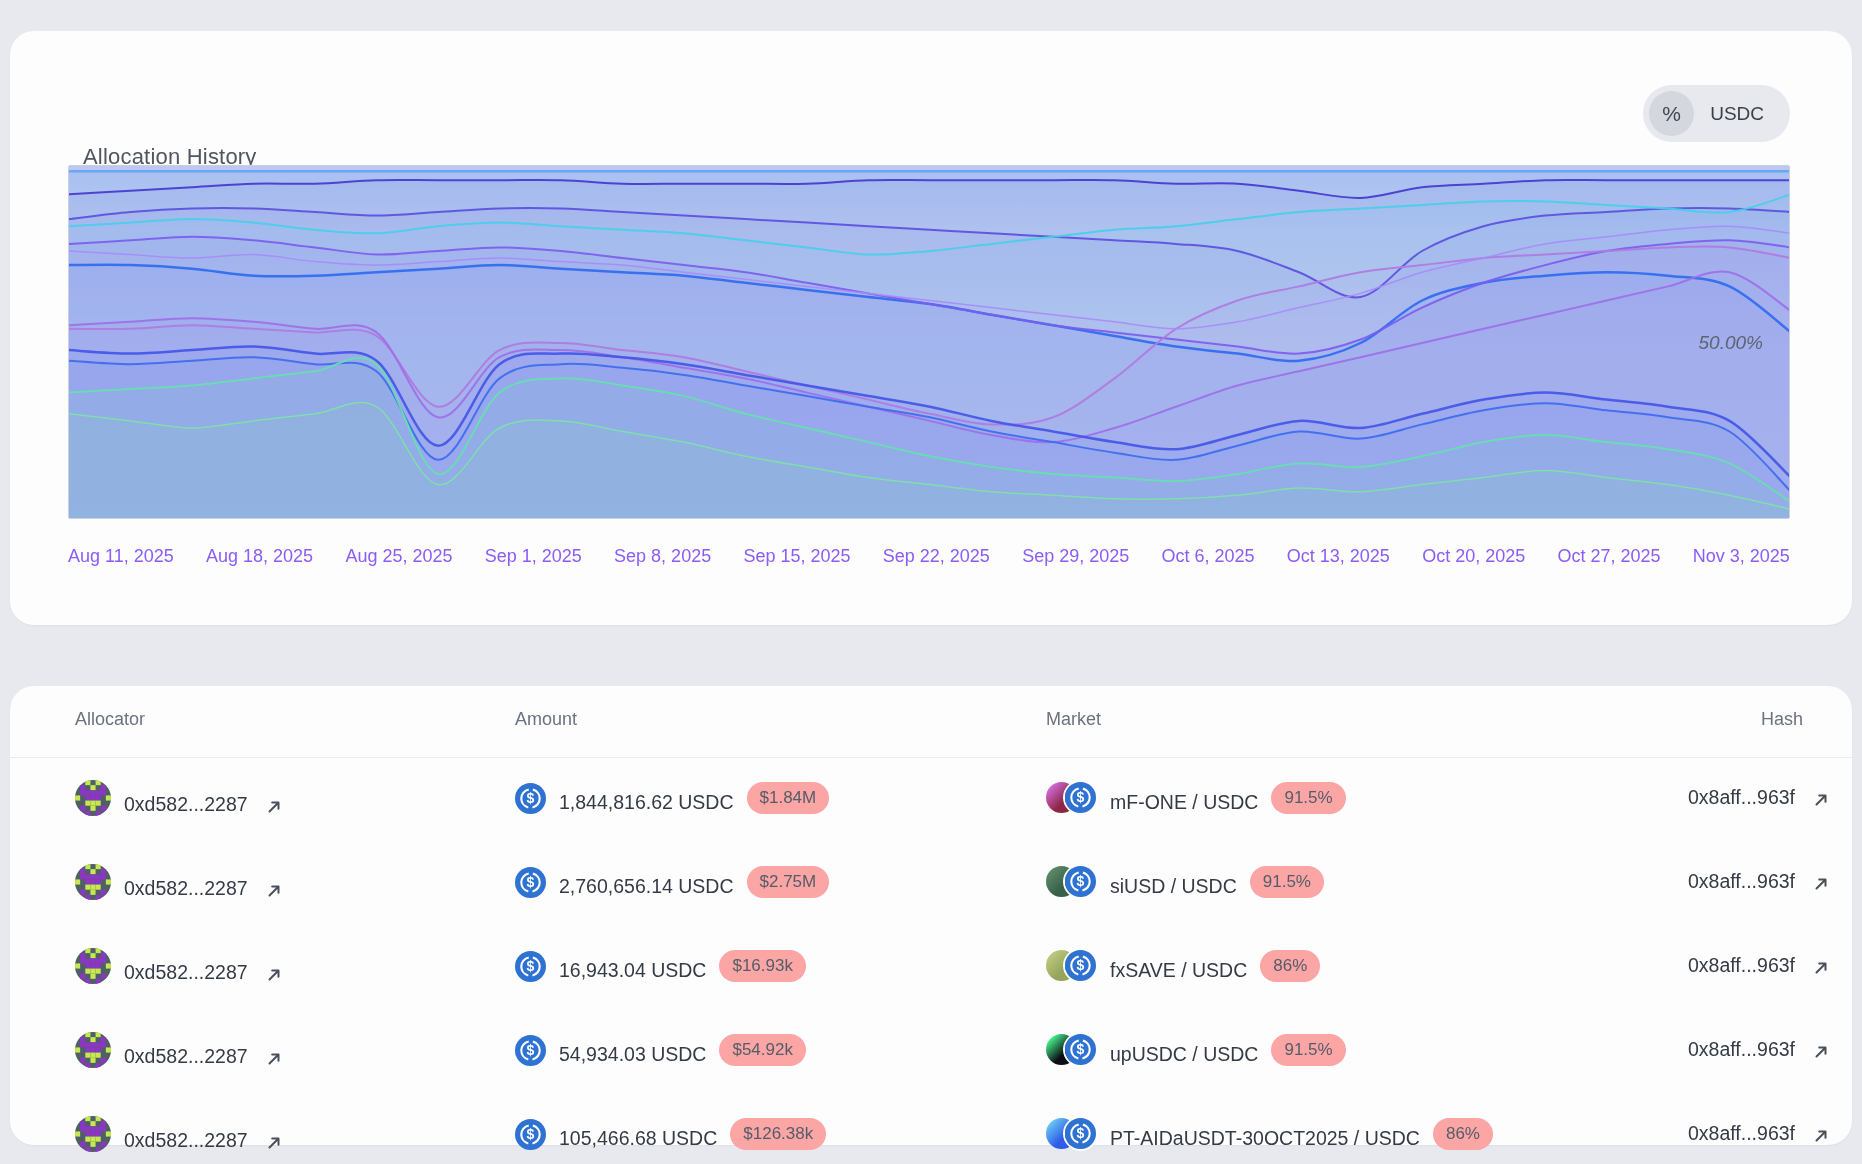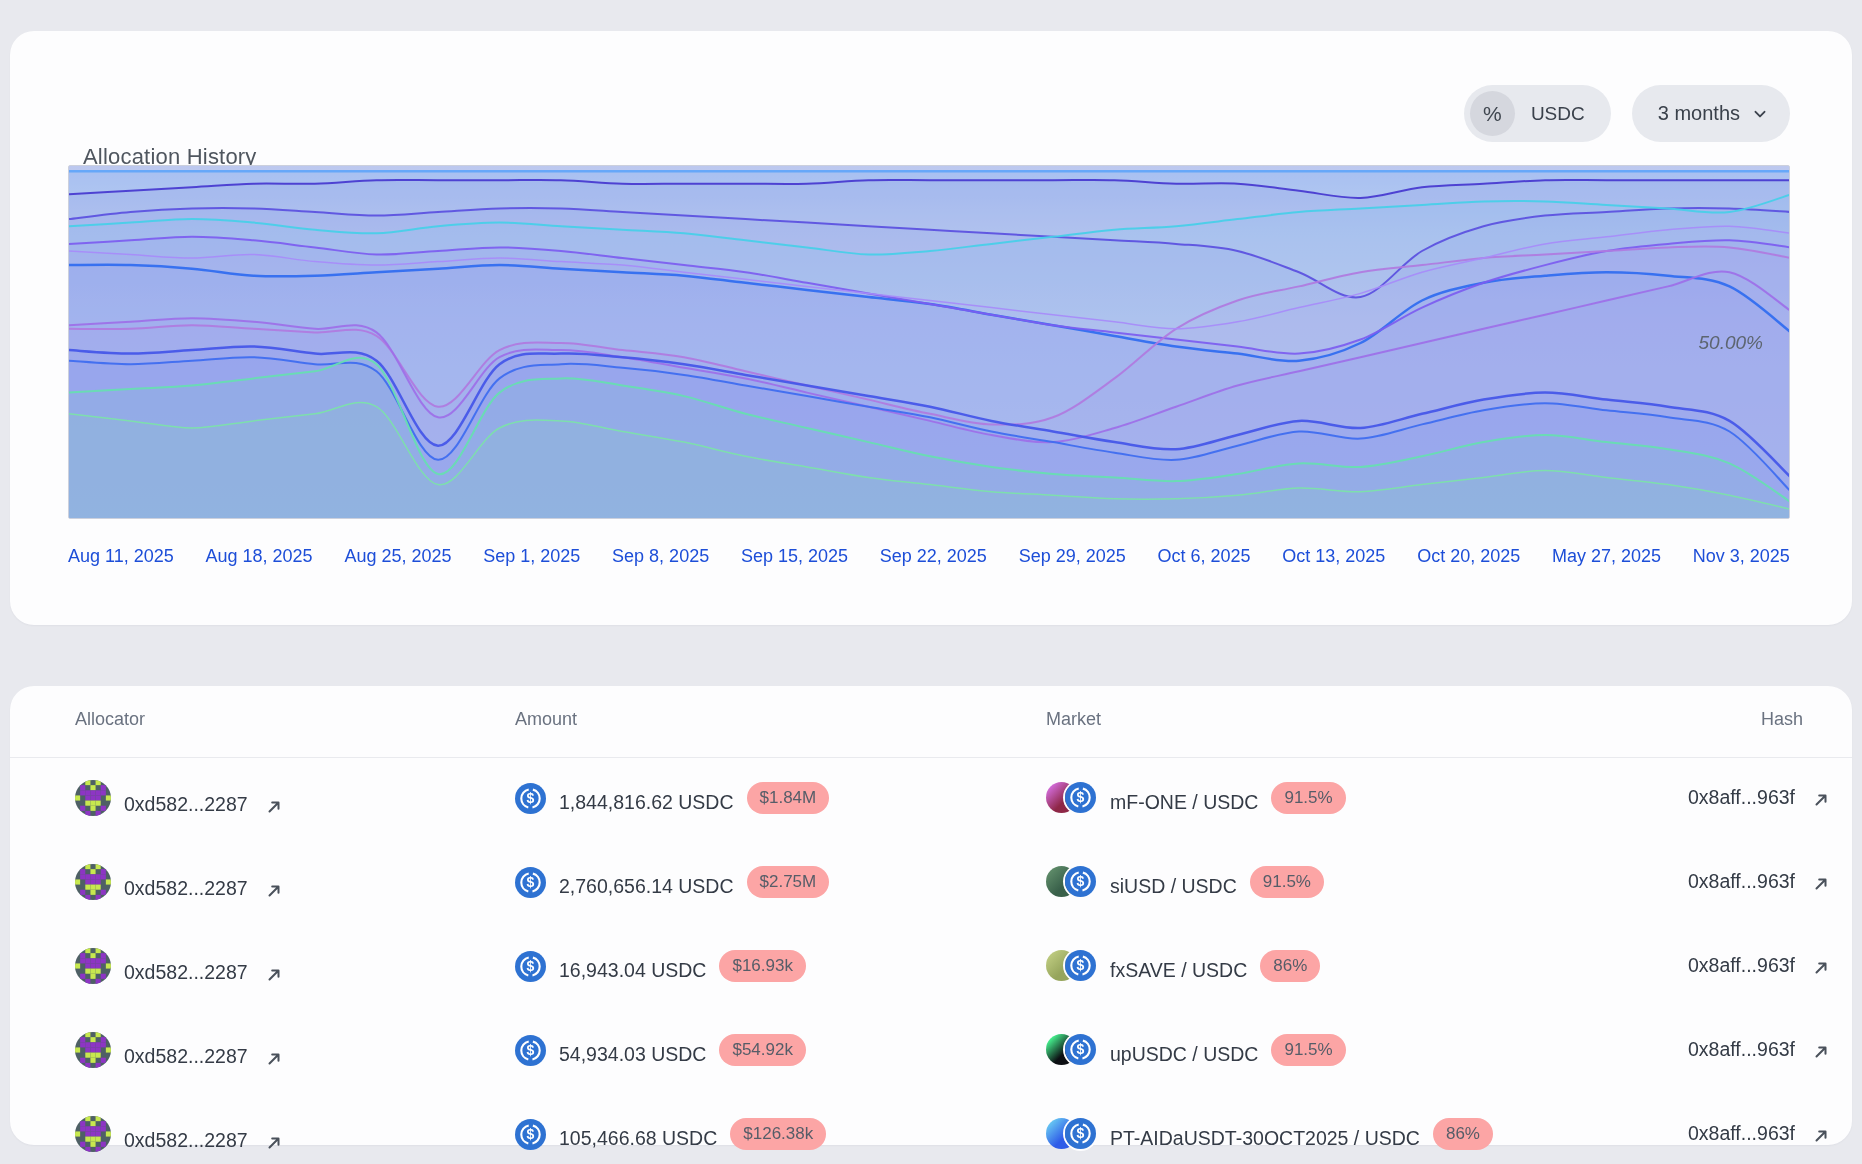--- a/index.html
+++ b/index.html
@@ -42,21 +42,21 @@
     background:linear-gradient(180deg,#bcc8ef 0%,#cfd5ef 18%,#dfe1f1 45%,#e6e7f2 70%,#e9edf0 100%);
     overflow:hidden;
   }
   #chart-svg{position:absolute;left:0;top:0;}
   .y-annot{
     position:absolute;right:26px;top:166px;font-size:19px;color:#5d6570;font-style:italic;
   }
   #x-axis{
     position:absolute;left:58px;top:515px;width:1722px;
     display:flex;justify-content:space-between;
-    font-size:18px;color:#1d4ed8;
+    font-size:18px;color:#8b5cf6;
   }
   #x-axis span{white-space:nowrap;}
 
   
   .thead,.trow{
     display:grid;grid-template-columns:408px 499px 683px 1fr;
     align-items:center;padding:0 22px 5px 65px;gap:32px;
   }
   .thead{height:66px;border-bottom:1px solid #e9eaee;font-size:18px;color:#6a7280;}
   .trow{height:79px;font-size:19.5px;color:#343b46;}
@@ -83,28 +83,20 @@
 
 <section class="card" id="card-chart">
   <h2 class="card-title" style="margin:15px;font-weight:500;">Allocation History</h2>
 
   <div class="controls">
     <button class="pill pill-toggle">
       <span class="pct-circle">
         <span>%</span>
       </span>
       <span>USDC</span>
-    </button>
-    <button class="pill pill-range">
-      <span>3 months</span>
-      <span style="display:inline-flex;">
-        <svg width="16" height="16" viewBox="0 0 16 16">
-            <path d="M3.5 5.8 L8 10.4 L12.5 5.8" fill="none" stroke="#3c434d" stroke-width="1.9" stroke-linecap="round" stroke-linejoin="round"></path>
-          </svg>
-      </span>
     </button>
   </div>
 
   <div id="chart-wrap">
     <svg id="chart-svg" width="1722" height="354" viewBox="0 0 1722 354">
         <path d="M0.0,5.3C10.3,5.3 41.0,5.3 61.5,5.3C82.0,5.3 102.5,5.3 123.0,5.3C143.5,5.3 164.0,5.3 184.5,5.3C205.0,5.3 225.5,5.3 246.0,5.3C266.5,5.3 287.0,5.3 307.5,5.3C328.0,5.3 348.5,5.3 369.0,5.3C389.5,5.3 410.0,5.3 430.5,5.3C451.0,5.3 471.5,5.3 492.0,5.3C512.5,5.3 533.0,5.3 553.5,5.3C574.0,5.3 594.5,5.3 615.0,5.3C635.5,5.3 656.0,5.3 676.5,5.3C697.0,5.3 717.5,5.3 738.0,5.3C758.5,5.3 779.0,5.3 799.5,5.3C820.0,5.3 840.5,5.3 861.0,5.3C881.5,5.3 902.0,5.3 922.5,5.3C943.0,5.3 963.5,5.3 984.0,5.3C1004.5,5.3 1025.0,5.3 1045.5,5.3C1066.0,5.3 1086.5,5.3 1107.0,5.3C1127.5,5.3 1148.0,5.3 1168.5,5.3C1189.0,5.3 1209.5,5.3 1230.0,5.3C1250.5,5.3 1271.0,5.3 1291.5,5.3C1312.0,5.3 1332.5,5.3 1353.0,5.3C1373.5,5.3 1394.0,5.3 1414.5,5.3C1435.0,5.3 1455.5,5.3 1476.0,5.3C1496.5,5.3 1517.0,5.3 1537.5,5.3C1558.0,5.3 1578.5,5.3 1599.0,5.3C1619.5,5.3 1640.0,5.3 1660.5,5.3C1681.0,5.3 1711.8,5.3 1722.0,5.3L1722,354L0,354Z" fill="#60a5fa" fill-opacity="0.22"></path>
         <path d="M0.0,28.3C10.3,27.7 41.0,26.0 61.5,24.8C82.0,23.6 102.5,22.4 123.0,21.2C143.5,20.1 164.0,18.3 184.5,17.7C205.0,17.1 225.5,18.3 246.0,17.7C266.5,17.1 287.0,14.8 307.5,14.2C328.0,13.6 348.5,14.2 369.0,14.2C389.5,14.2 410.0,14.2 430.5,14.2C451.0,14.2 471.5,13.6 492.0,14.2C512.5,14.8 533.0,17.1 553.5,17.7C574.0,18.3 594.5,17.7 615.0,17.7C635.5,17.7 656.0,17.7 676.5,17.7C697.0,17.7 717.5,18.3 738.0,17.7C758.5,17.1 779.0,14.8 799.5,14.2C820.0,13.6 840.5,14.2 861.0,14.2C881.5,14.2 902.0,14.2 922.5,14.2C943.0,14.2 963.5,14.2 984.0,14.2C1004.5,14.2 1025.0,13.6 1045.5,14.2C1066.0,14.8 1086.5,17.1 1107.0,17.7C1127.5,18.3 1148.0,16.5 1168.5,17.7C1189.0,18.9 1209.5,22.4 1230.0,24.8C1250.5,27.1 1271.0,32.5 1291.5,31.9C1312.0,31.3 1332.5,23.6 1353.0,21.2C1373.5,18.9 1394.0,18.9 1414.5,17.7C1435.0,16.5 1455.5,14.8 1476.0,14.2C1496.5,13.6 1517.0,14.2 1537.5,14.2C1558.0,14.2 1578.5,14.2 1599.0,14.2C1619.5,14.2 1640.0,14.2 1660.5,14.2C1681.0,14.2 1711.8,14.2 1722.0,14.2L1722,354L0,354Z" fill="#4537cf" fill-opacity="0.06"></path>
         <path d="M0.0,53.1C10.3,51.9 41.0,47.8 61.5,46.0C82.0,44.3 102.5,43.1 123.0,42.5C143.5,41.9 164.0,41.9 184.5,42.5C205.0,43.1 225.5,44.8 246.0,46.0C266.5,47.2 287.0,49.6 307.5,49.6C328.0,49.6 348.5,47.2 369.0,46.0C389.5,44.8 410.0,43.1 430.5,42.5C451.0,41.9 471.5,41.9 492.0,42.5C512.5,43.1 533.0,44.8 553.5,46.0C574.0,47.2 594.5,48.4 615.0,49.6C635.5,50.7 656.0,51.9 676.5,53.1C697.0,54.3 717.5,55.5 738.0,56.6C758.5,57.8 779.0,59.0 799.5,60.2C820.0,61.4 840.5,62.5 861.0,63.7C881.5,64.9 902.0,66.1 922.5,67.3C943.0,68.4 963.5,69.6 984.0,70.8C1004.5,72.0 1025.0,73.2 1045.5,74.3C1066.0,75.5 1086.5,76.1 1107.0,77.9C1127.5,79.6 1148.0,80.2 1168.5,85.0C1189.0,89.7 1209.5,98.5 1230.0,106.2C1250.5,113.9 1271.0,134.5 1291.5,131.0C1312.0,127.4 1332.5,96.8 1353.0,85.0C1373.5,73.2 1394.0,66.1 1414.5,60.2C1435.0,54.3 1455.5,51.9 1476.0,49.6C1496.5,47.2 1517.0,47.2 1537.5,46.0C1558.0,44.8 1578.5,43.1 1599.0,42.5C1619.5,41.9 1640.0,41.9 1660.5,42.5C1681.0,43.1 1711.8,45.4 1722.0,46.0L1722,354L0,354Z" fill="#5a4fe0" fill-opacity="0.06"></path>
         <path d="M0.0,99.1C10.3,99.1 41.0,98.5 61.5,99.1C82.0,99.7 102.5,100.9 123.0,102.7C143.5,104.4 164.0,108.6 184.5,109.7C205.0,110.9 225.5,110.3 246.0,109.7C266.5,109.1 287.0,107.4 307.5,106.2C328.0,105.0 348.5,103.8 369.0,102.7C389.5,101.5 410.0,99.1 430.5,99.1C451.0,99.1 471.5,101.5 492.0,102.7C512.5,103.8 533.0,105.0 553.5,106.2C574.0,107.4 594.5,108.0 615.0,109.7C635.5,111.5 656.0,114.5 676.5,116.8C697.0,119.2 717.5,121.5 738.0,123.9C758.5,126.3 779.0,128.6 799.5,131.0C820.0,133.3 840.5,135.1 861.0,138.1C881.5,141.0 902.0,145.1 922.5,148.7C943.0,152.2 963.5,155.8 984.0,159.3C1004.5,162.8 1025.0,166.4 1045.5,169.9C1066.0,173.5 1086.5,177.6 1107.0,180.5C1127.5,183.5 1148.0,185.3 1168.5,187.6C1189.0,190.0 1209.5,196.5 1230.0,194.7C1250.5,192.9 1271.0,187.0 1291.5,177.0C1312.0,167.0 1332.5,144.6 1353.0,134.5C1373.5,124.5 1394.0,121.0 1414.5,116.8C1435.0,112.7 1455.5,111.5 1476.0,109.7C1496.5,108.0 1517.0,106.2 1537.5,106.2C1558.0,106.2 1578.5,107.4 1599.0,109.7C1619.5,112.1 1640.0,110.9 1660.5,120.4C1681.0,129.8 1711.8,158.7 1722.0,166.4L1722,354L0,354Z" fill="#2f6bf0" fill-opacity="0.06"></path>
         <path d="M0.0,77.9C10.3,77.3 41.0,75.5 61.5,74.3C82.0,73.2 102.5,70.8 123.0,70.8C143.5,70.8 164.0,72.6 184.5,74.3C205.0,76.1 225.5,79.1 246.0,81.4C266.5,83.8 287.0,87.9 307.5,88.5C328.0,89.1 348.5,86.1 369.0,85.0C389.5,83.8 410.0,81.4 430.5,81.4C451.0,81.4 471.5,83.2 492.0,85.0C512.5,86.7 533.0,89.7 553.5,92.0C574.0,94.4 594.5,96.8 615.0,99.1C635.5,101.5 656.0,103.3 676.5,106.2C697.0,109.2 717.5,113.3 738.0,116.8C758.5,120.4 779.0,123.9 799.5,127.4C820.0,131.0 840.5,134.5 861.0,138.1C881.5,141.6 902.0,145.1 922.5,148.7C943.0,152.2 963.5,156.4 984.0,159.3C1004.5,162.3 1025.0,164.0 1045.5,166.4C1066.0,168.7 1086.5,171.1 1107.0,173.5C1127.5,175.8 1148.0,178.2 1168.5,180.5C1189.0,182.9 1209.5,188.8 1230.0,187.6C1250.5,186.4 1271.0,181.1 1291.5,173.5C1312.0,165.8 1332.5,151.0 1353.0,141.6C1373.5,132.2 1394.0,123.9 1414.5,116.8C1435.0,109.7 1455.5,104.4 1476.0,99.1C1496.5,93.8 1517.0,88.5 1537.5,85.0C1558.0,81.4 1578.5,79.6 1599.0,77.9C1619.5,76.1 1640.0,73.8 1660.5,74.3C1681.0,74.9 1711.8,80.2 1722.0,81.4L1722,354L0,354Z" fill="#7c5cf0" fill-opacity="0.06"></path>
@@ -138,21 +130,21 @@
       <span>Aug 18, 2025</span>
       <span>Aug 25, 2025</span>
       <span>Sep 1, 2025</span>
       <span>Sep 8, 2025</span>
       <span>Sep 15, 2025</span>
       <span>Sep 22, 2025</span>
       <span>Sep 29, 2025</span>
       <span>Oct 6, 2025</span>
       <span>Oct 13, 2025</span>
       <span>Oct 20, 2025</span>
-      <span>May 27, 2025</span>
+      <span>Oct 27, 2025</span>
       <span>Nov 3, 2025</span>
     </div>
 </section>
 
 <section class="card" id="card-table">
   <div class="thead">
     <div>Allocator</div>
     <div>Amount</div>
     <div>Market</div>
     <div class="hash-head">Hash</div>

